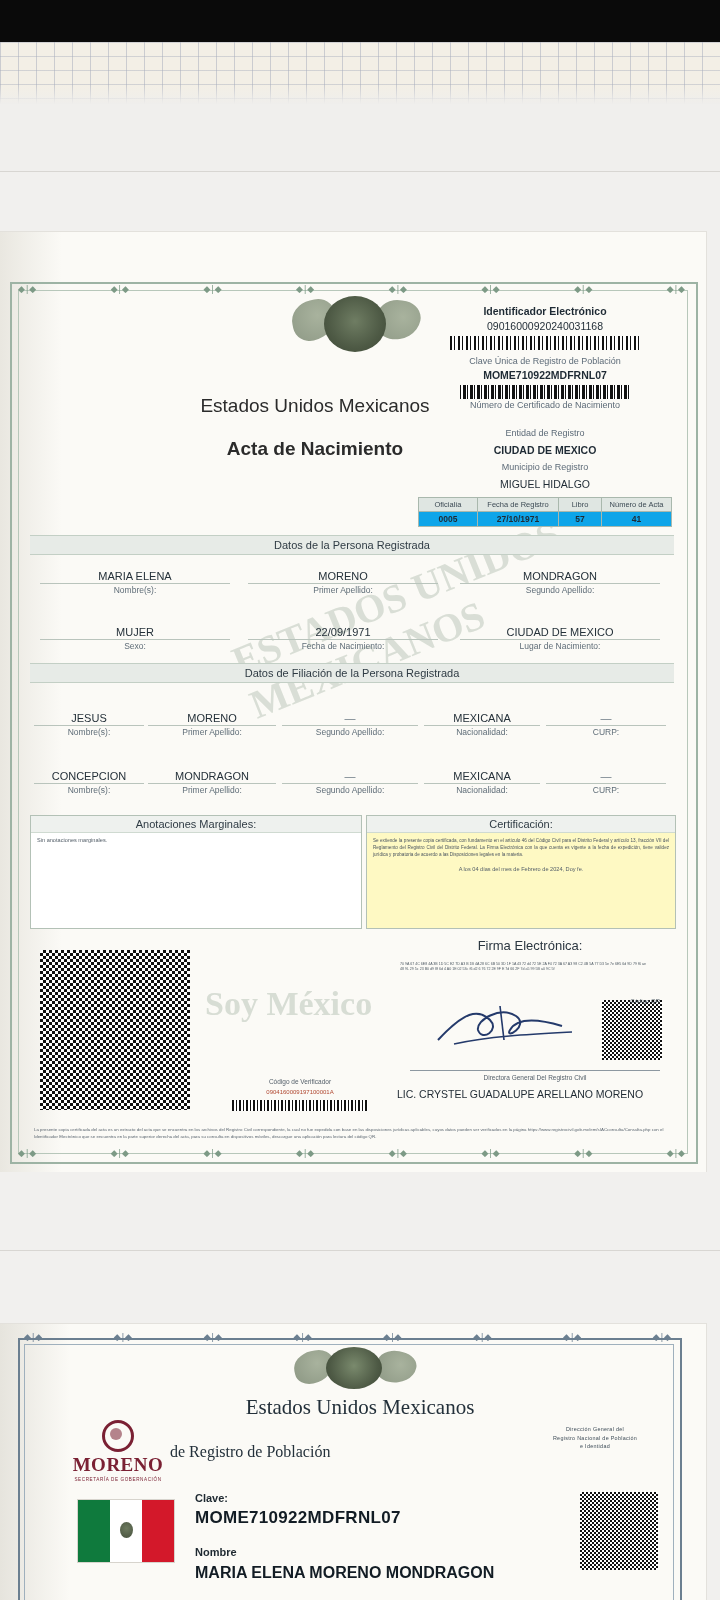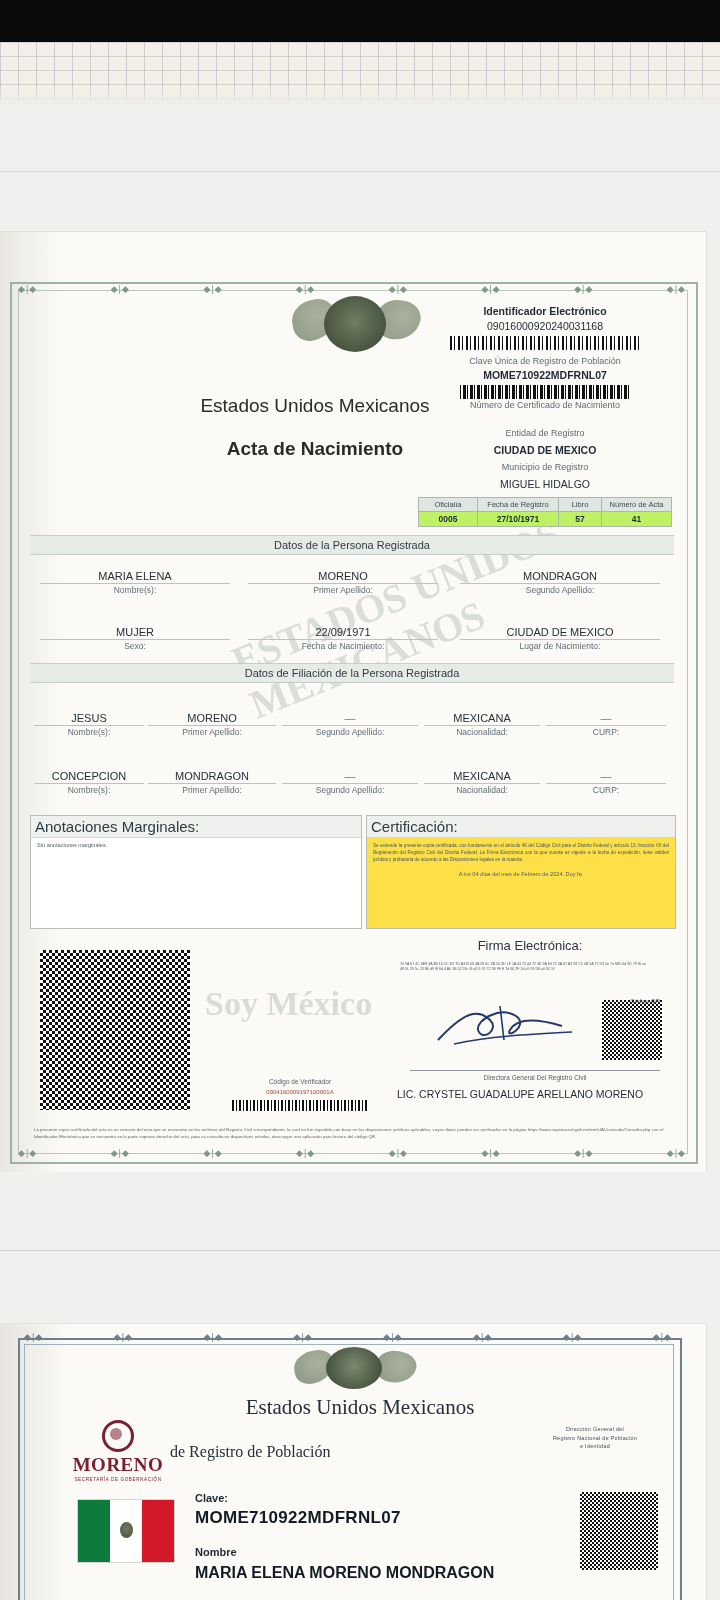--- a/index.html
+++ b/index.html
@@ -49,34 +49,34 @@
   
   .rh{position:absolute;left:418px;width:254px;text-align:center;color:#3c4a56;}
   .rh .lbl{font-size:9px;color:#5d6b78;}
   .rh .val{font-size:10.5px;color:#1e2a34;}
   .barcode{height:14px;margin:2px auto;width:190px;
      background:repeating-linear-gradient(to right,#111 0 2px,#fff 2px 4px,#111 4px 5px,#fff 5px 8px);}
   .barcode.b2{width:170px;background:repeating-linear-gradient(to right,#111 0 1px,#fff 1px 3px,#111 3px 6px,#fff 6px 7px);}
 
   table.acthdr{position:absolute;left:418px;top:497px;width:254px;border-collapse:collapse;}
   table.acthdr th{font-size:7.5px;font-weight:normal;background:#dfe6e2;border:1px solid #a9b8ad;color:#3d4b55;padding:2px 0;}
-  table.acthdr td{font-size:8.5px;font-weight:bold;text-align:center;border:1px solid #a9b8ad;color:#1e2a34;padding:2px 0;background:#bef264;}
+  table.acthdr td{font-size:8.5px;font-weight:bold;text-align:center;border:1px solid #a9b8ad;color:#1e2a34;padding:2px 0;background:#0ea5e9;}
 
   .sectionbar{position:absolute;left:30px;width:644px;height:18px;background:#e7ebe7;
      border-top:1px solid #c3cfc5;border-bottom:1px solid #c3cfc5;
      font-size:11px;color:#2f3b44;text-align:center;line-height:18px;}
 
   .fld{position:absolute;text-align:center;}
   .fld .v{font-size:11px;color:#243039;}
   .fld .l{font-size:8.5px;color:#5f6d78;border-top:1px solid #b9c4bc;margin-top:1px;padding-top:1px;}
   .fld .dash{font-size:11px;color:#6d7a84;}
 
   .boxA{position:absolute;left:30px;top:815px;width:330px;height:112px;border:1px solid #b3c1b6;background:#fff;}
-  .boxB{position:absolute;left:366px;top:815px;width:308px;height:112px;border:1px solid #b3c1b6;background:#fde047;}
-  .boxhead{font-size:15px;color:#2f3b44;background:#eef1ee;padding:2px 4px;border-bottom:1px solid #cfdad1;}
+  .boxB{position:absolute;left:366px;top:815px;width:308px;height:112px;border:1px solid #b3c1b6;background:#fef9c3;}
+  .boxhead{font-size:11px;color:#2f3b44;background:#eef1ee;padding:2px 4px;border-bottom:1px solid #cfdad1;text-align:center;}
   .tiny{font-size:4.6px;color:#4a5560;line-height:1.55;padding:4px 6px;text-align:justify;}
   .tiny2{font-size:5.6px;color:#55606a;padding:4px 6px;}
 
   .firma-title{position:absolute;left:400px;top:938px;width:260px;text-align:center;font-size:13px;color:#2b3640;}
   .fe-hex{position:absolute;left:400px;top:962px;width:248px;font-size:3.6px;color:#4c5862;line-height:1.5;word-break:break-all;}
   .qr{position:absolute;background:
       repeating-conic-gradient(#111 0% 25%, #fff 0% 50%) 0 0/6px 6px;}
   .qr.small{background:repeating-conic-gradient(#111 0% 25%, #fff 0% 50%) 0 0/4px 4px;}
   .sig{position:absolute;left:430px;top:1000px;width:150px;height:48px;}
   .dir-line{position:absolute;left:410px;top:1070px;width:250px;border-top:1px solid #8d98a1;}

